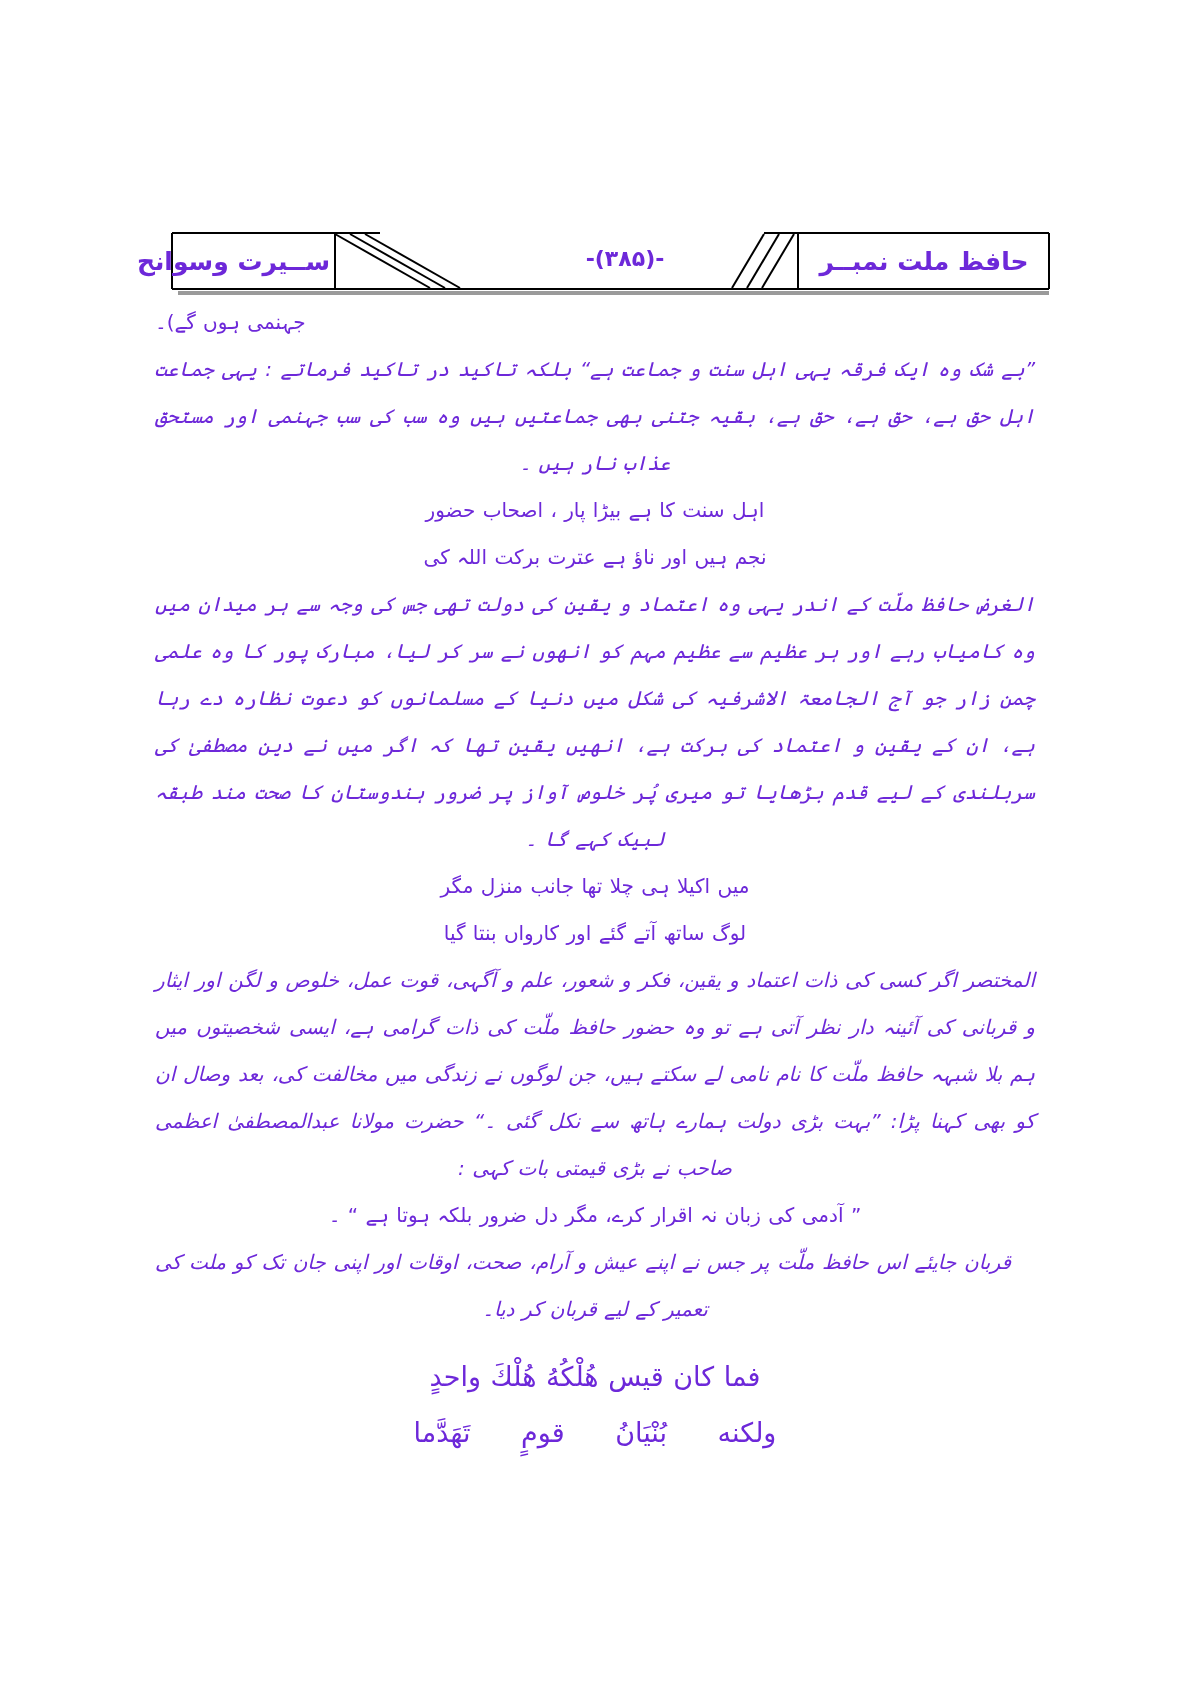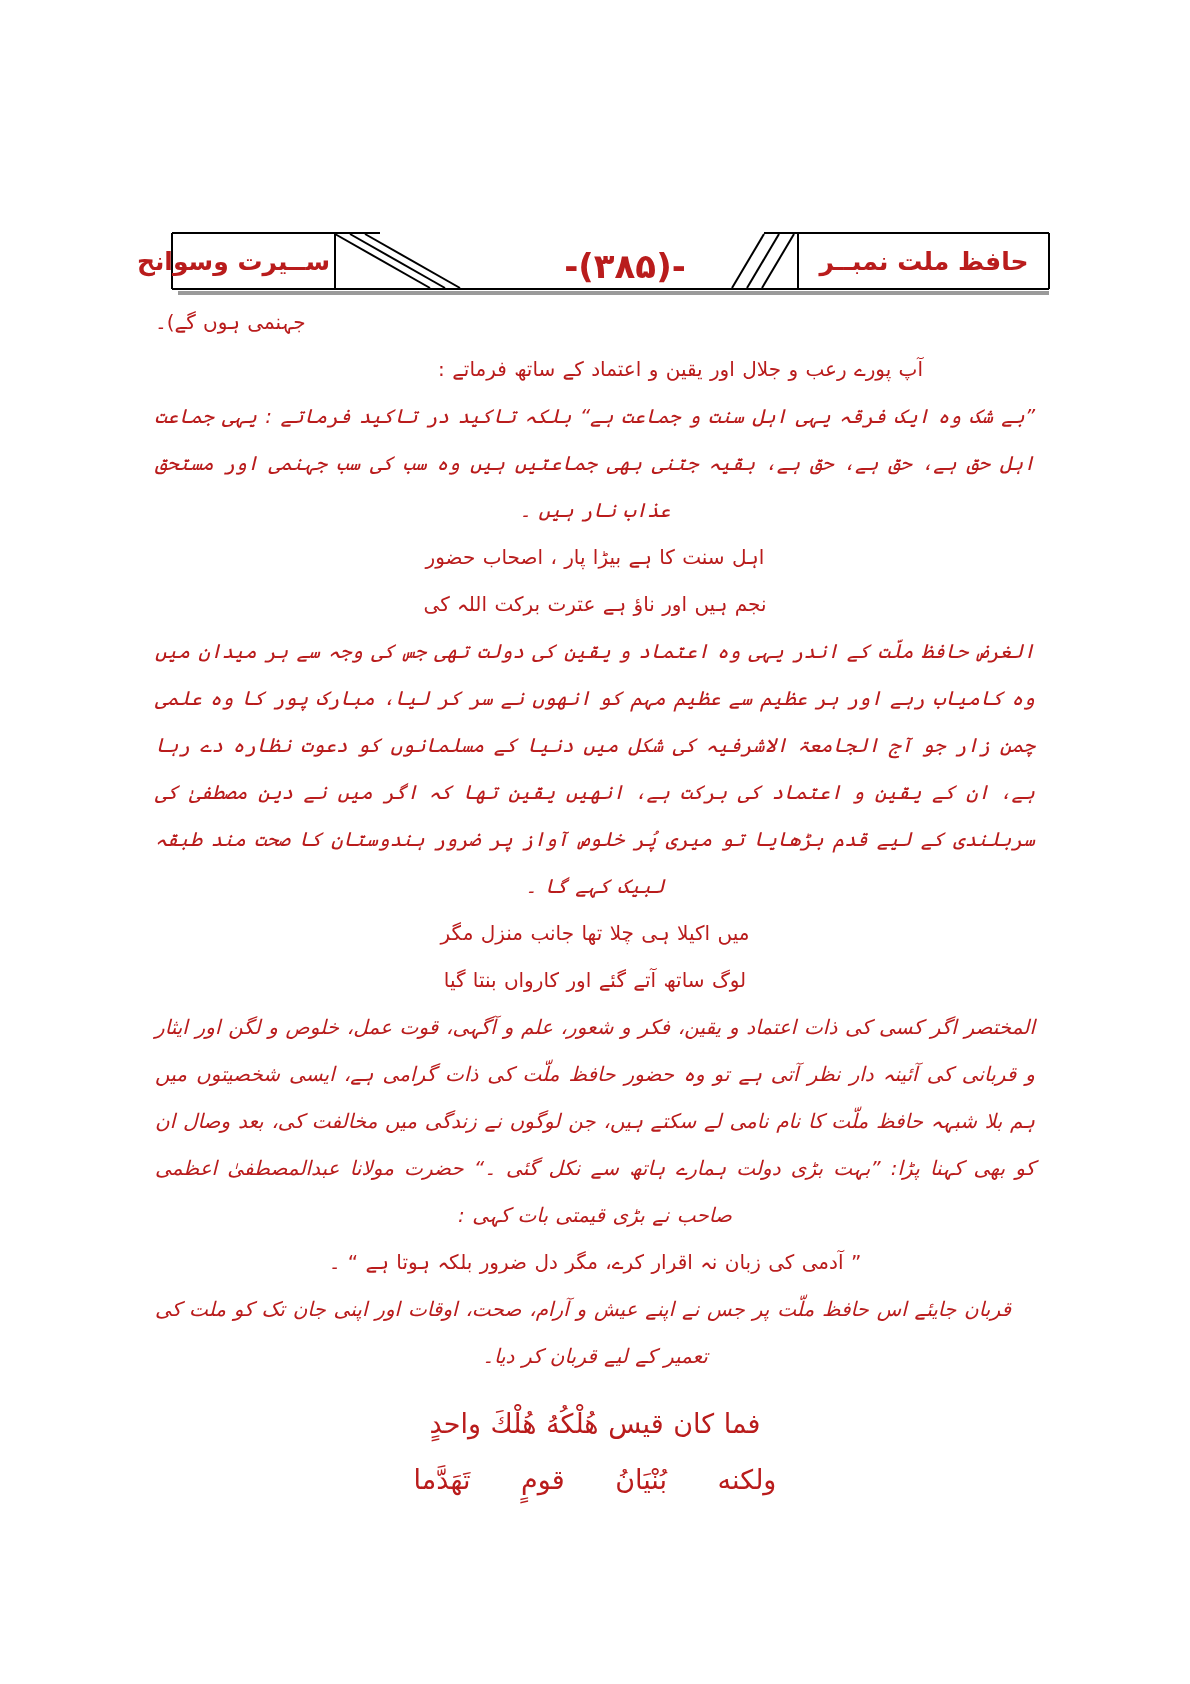--- a/index.html
+++ b/index.html
@@ -10,21 +10,21 @@
       height: 1684px;
       overflow: hidden;
       font-family: "DejaVu Sans", sans-serif;
     }
     .page {
       position: absolute;
       left: 0; top: 0;
       width: 1190px;
       height: 1684px;
       background: #ffffff;
-      color: #b91c1c;
+      color: #6d28d9;
     }
     
     .hdr-art {
       position: absolute;
       left: 0; top: 0;
     }
     .hdr-title {
       position: absolute;
       top: 237px;
       height: 50px;
@@ -36,21 +36,21 @@
       direction: rtl;
     }
     .hdr-title.left  { left: 178px;  width: 152px; }
     .hdr-title.right { left: 804px;  width: 240px; }
     .page-num {
       position: absolute;
       top: 246px;
       left: 530px;
       width: 190px;
       text-align: center;
-      font-size: 34px;
+      font-size: 22px;
       font-weight: bold;
       direction: rtl;
     }
     
     .body-col {
       position: absolute;
       left: 155px;
       top: 299px;
       width: 880px;
       direction: rtl;
@@ -104,21 +104,20 @@
   <div class="hdr-title left">ســیرت وسوانح</div>
 
   <div class="hdr-title right">حافظ ملت نمبــر</div>
 
   <div class="page-num">-(۳۸۵)-</div>
 
   <main class="body-col">
 
     <div class="ln right">جہنمی ہوں گے)۔</div>
 
-    <div class="ln indent">آپ پورے رعب و جلال اور یقین و اعتماد کے ساتھ فرماتے :</div>
 
     <p class="para">”بے شک وہ ایک فرقہ یہی اہل سنت و جماعت ہے“ بلکہ تاکید در تاکید فرماتے : یہی جماعت اہل حق ہے، حق ہے، حق ہے، بقیہ جتنی بھی جماعتیں ہیں وہ سب کی سب جہنمی اور مستحق عذاب نار ہیں ۔</p>
 
     <div class="ln center">اہل سنت کا ہے بیڑا پار ، اصحاب حضور</div>
 
     <div class="ln center">نجم ہیں اور ناؤ ہے عترت برکت اللہ کی</div>
 
     <p class="para">الغرض حافظ ملّت کے اندر یہی وہ اعتماد و یقین کی دولت تھی جس کی وجہ سے ہر میدان میں وہ کامیاب رہے اور ہر عظیم سے عظیم مہم کو انھوں نے سر کر لیا، مبارک پور کا وہ علمی چمن زار جو آج الجامعۃ الاشرفیہ کی شکل میں دنیا کے مسلمانوں کو دعوت نظارہ دے رہا ہے، ان کے یقین و اعتماد کی برکت ہے، انھیں یقین تھا کہ اگر میں نے دین مصطفیٰ کی سربلندی کے لیے قدم بڑھایا تو میری پُر خلوص آواز پر ضرور ہندوستان کا صحت مند طبقہ لبیک کہے گا ۔</p>
 
     <div class="ln center">میں اکیلا ہی چلا تھا جانب منزل مگر</div>

